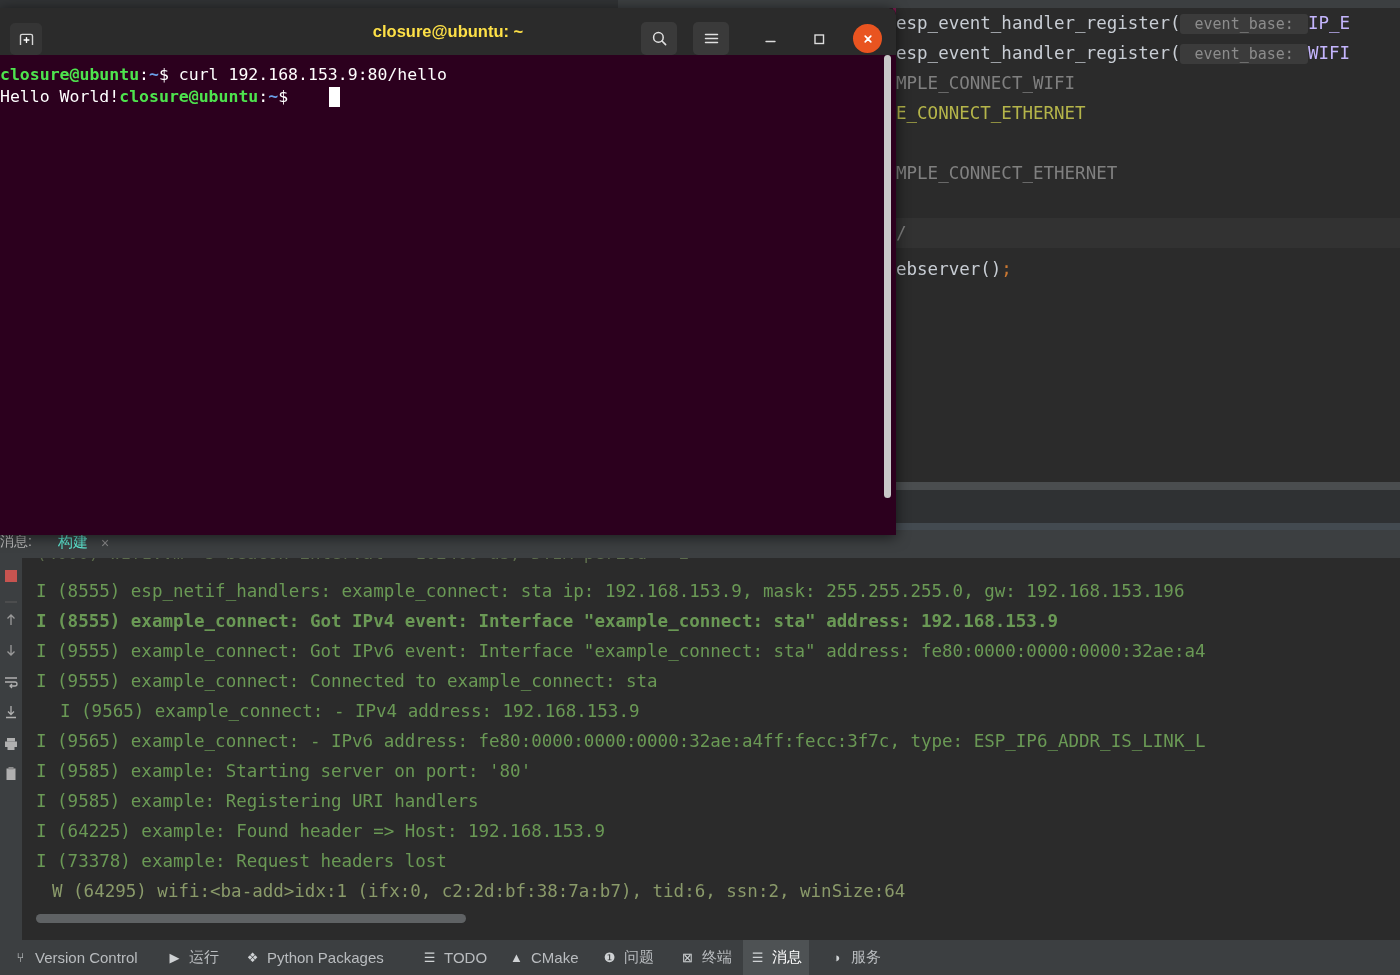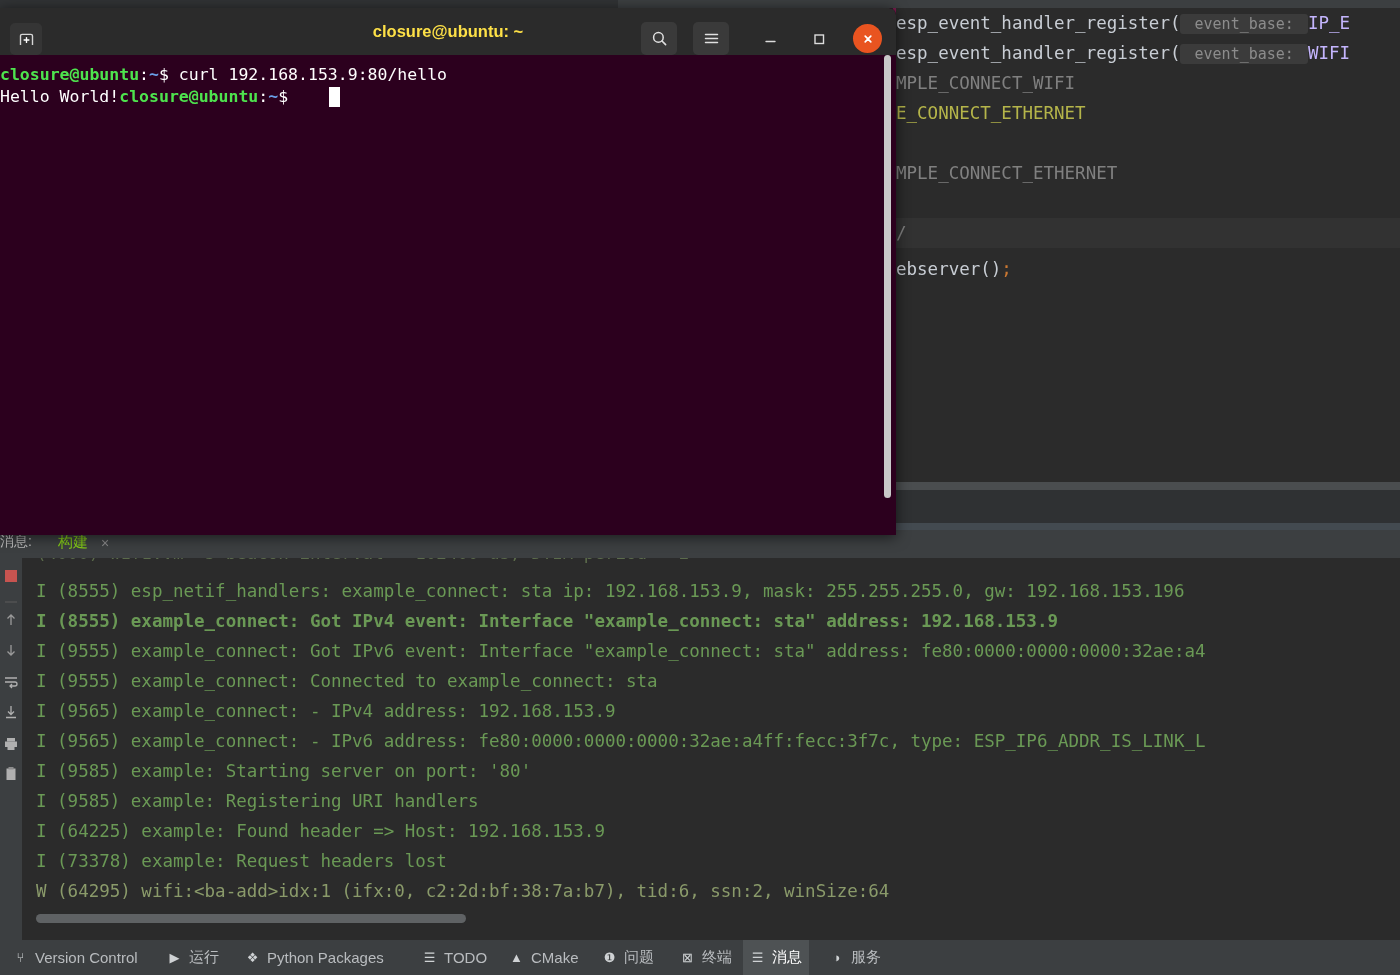--- a/index.html
+++ b/index.html
@@ -29,34 +29,34 @@
   #editor-sep { position:absolute; left:896px; top:482px; width:504px; height:8px; background:#4a4d4f; }
   #editor-lower { position:absolute; left:896px; top:490px; width:504px; height:33px; background:#2f3133; }
   #editor-band { position:absolute; left:0px; top:523px; width:1400px; height:14px; background:#434a50; }
   #ide-gap { position:absolute; left:0px; top:537px; width:1400px; height:8px; background:#3c3f41; }
 
   
   #console { position:absolute; left:0; top:530px; width:1400px; height:410px; background:#2b2b2b; }
 
   #console-header { position:absolute; left:0; top:0; width:1400px; height:28px; background:#3c3f41; }
   #console-label { position:absolute; left:0px; top:3px; font-size:14px; color:#bbbbbb; }
-  #console-tab { position:absolute; left:58px; top:3px; font-size:15px; color:#84cc16; }
+  #console-tab { position:absolute; left:58px; top:3px; font-size:15px; color:#5eead4; }
   #console-tab-close { position:absolute; left:101px; top:5px; font-size:14px; color:#8a8a8a; }
 
   #console-toolbar { position:absolute; left:0; top:28px; width:22px; height:382px; background:#3c3f41; }
   .tb-icon { position:absolute; left:3px; width:16px; height:16px; }
 
   #console-body { position:absolute; left:22px; top:28px; width:1378px; height:382px;
                   background:#2b2b2b; overflow:hidden; }
   .log-clip { position:absolute; left:14px; top:0px; height:16px; overflow:hidden; }
   .log-line { position:absolute; left:14px; height:30px; line-height:30px;
               font-family:"DejaVu Sans Mono", monospace; font-size:17.5px;
               white-space:pre; color:#6a9955; }
   .log-line.info { color:#6a9955; }
-  .log-line.warn { color:#8a9a6a; }
+  .log-line.warn { color:#8a9a6a;margin-left:16px; }
   .log-clipped-text { font-family:"DejaVu Sans Mono", monospace; font-size:17.5px;
                       color:#5b6b4b; white-space:pre; line-height:16px; display:block;
                       position:relative; top:-13px; }
   #hscroll { position:absolute; left:36px; top:914px; width:430px; height:9px;
              background:#5f6264; border-radius:5px; }
 
   
   #statusbar { position:absolute; left:0; top:940px; width:1400px; height:35px; background:#3c3f41; }
   .sb-item { position:absolute; top:0; height:35px; display:flex; align-items:center;
              gap:7px; padding:0 7px; font-size:15px; color:#b9bcbf; white-space:nowrap; }
@@ -164,21 +164,21 @@
 
     <div id="console-body">
       <div class="log-clip" id="log-clip">
         <span class="log-clipped-text">(4000) w1f1:vm -s beacon interval = 102400 us, DTIM period = 2</span>
       </div>
       <div id="log-lines">
           <div class="log-line info" style="top: 18px;">I (8555) esp_netif_handlers: example_connect: sta ip: 192.168.153.9, mask: 255.255.255.0, gw: 192.168.153.196</div>
           <div class="log-line info" style="top: 48px; font-weight: bold;">I (8555) example_connect: Got IPv4 event: Interface "example_connect: sta" address: 192.168.153.9</div>
           <div class="log-line info" style="top: 78px;">I (9555) example_connect: Got IPv6 event: Interface "example_connect: sta" address: fe80:0000:0000:0000:32ae:a4</div>
           <div class="log-line info" style="top: 108px;">I (9555) example_connect: Connected to example_connect: sta</div>
-          <div class="log-line info" style="top: 138px;">I (9565) example_connect: - IPv4 address: 192.168.153.9</div>
+          <div class="log-line info" style="top: 138px; margin-left: 24px;">I (9565) example_connect: - IPv4 address: 192.168.153.9</div>
           <div class="log-line info" style="top: 168px;">I (9565) example_connect: - IPv6 address: fe80:0000:0000:0000:32ae:a4ff:fecc:3f7c, type: ESP_IP6_ADDR_IS_LINK_L</div>
           <div class="log-line info" style="top: 198px;">I (9585) example: Starting server on port: '80'</div>
           <div class="log-line info" style="top: 228px;">I (9585) example: Registering URI handlers</div>
           <div class="log-line info" style="top: 258px;">I (64225) example: Found header =&gt; Host: 192.168.153.9</div>
           <div class="log-line info" style="top: 288px;">I (73378) example: Request headers lost</div>
           <div class="log-line warn" style="top: 318px;">W (64295) wifi:&lt;ba-add&gt;idx:1 (ifx:0, c2:2d:bf:38:7a:b7), tid:6, ssn:2, winSize:64</div>
         </div>
     </div>
   </div>
 

